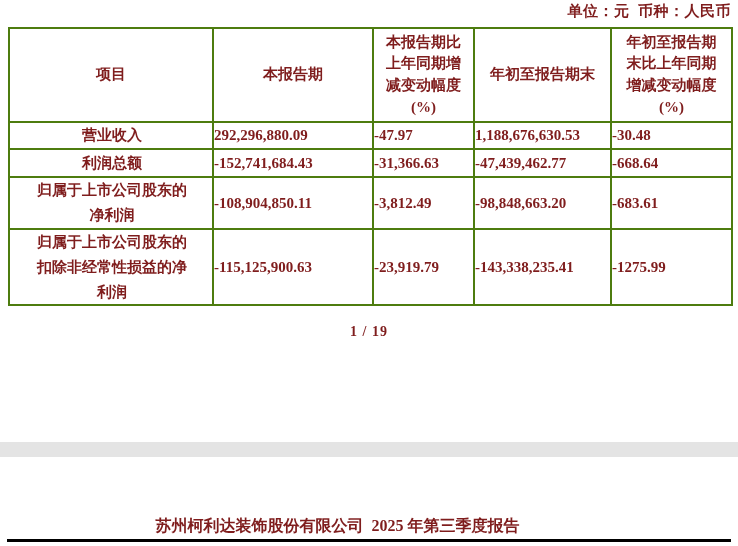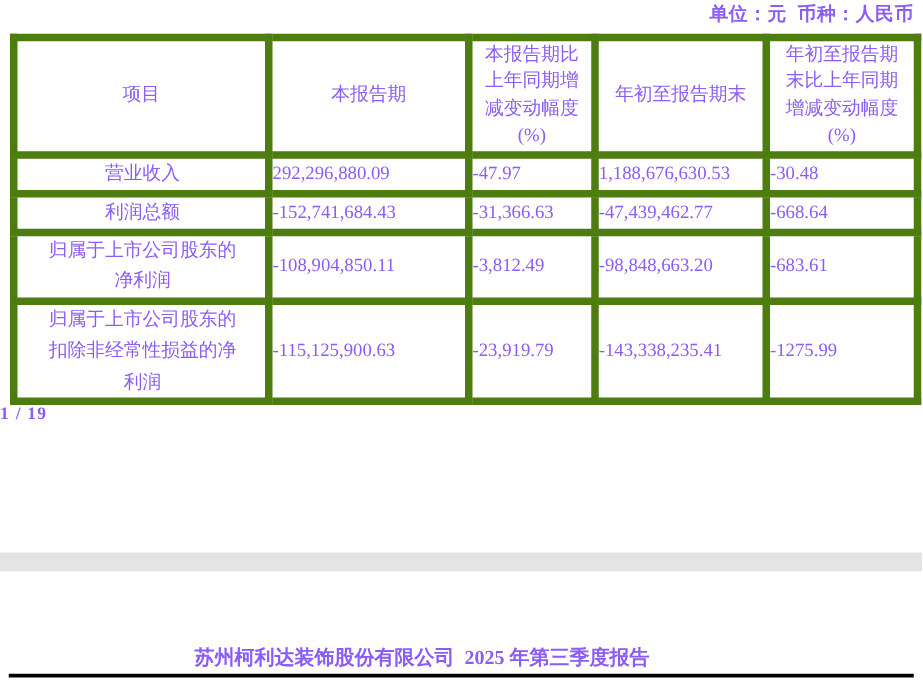--- a/index.html
+++ b/index.html
@@ -7,44 +7,44 @@
     padding: 0;
     background: #ffffff;
   }
   .page {
     position: relative;
     width: 738px;
     height: 546px;
     background: #ffffff;
     overflow: hidden;
     font-family: "Liberation Serif", "DejaVu Serif", serif;
-    color: #8b5cf6;
+    color: #7f1d1d;
   }
   .unit-line {
     position: absolute;
     top: 2px;
     right: 7px;
     font-size: 15px;
     font-weight: bold;
     letter-spacing: 0.5px;
     white-space: pre;
   }
   table.report-table {
     position: absolute;
     top: 27px;
     left: 8px;
     width: 723px;
     border-collapse: collapse;
     table-layout: fixed;
   }
   .report-table th,
   .report-table td {
-    border: 6px solid #4d7c0f;
+    border: 2px solid #4d7c0f;
     font-size: 15px;
-    font-weight: normal;
+    font-weight: bold;
     vertical-align: middle;
     padding: 0;
     overflow: hidden;
     white-space: pre-line;
   }
   .report-table th {
     text-align: center;
     line-height: 1.45;
   }
   .report-table tr.header-row { height: 94px; }
@@ -59,21 +59,21 @@
     line-height: 1.65;
   }
   .report-table td.num-cell {
     padding-right: 5px;
   }
   .page-number {
     position: absolute;
     top: 324px;
     left: 0;
     width: 738px;
-    text-align: left;
+    text-align: center;
     font-size: 14px;
     font-weight: bold;
     letter-spacing: 1px;
   }
   .separator-band {
     position: absolute;
     top: 442px;
     left: 0;
     width: 738px;
     height: 15px;

